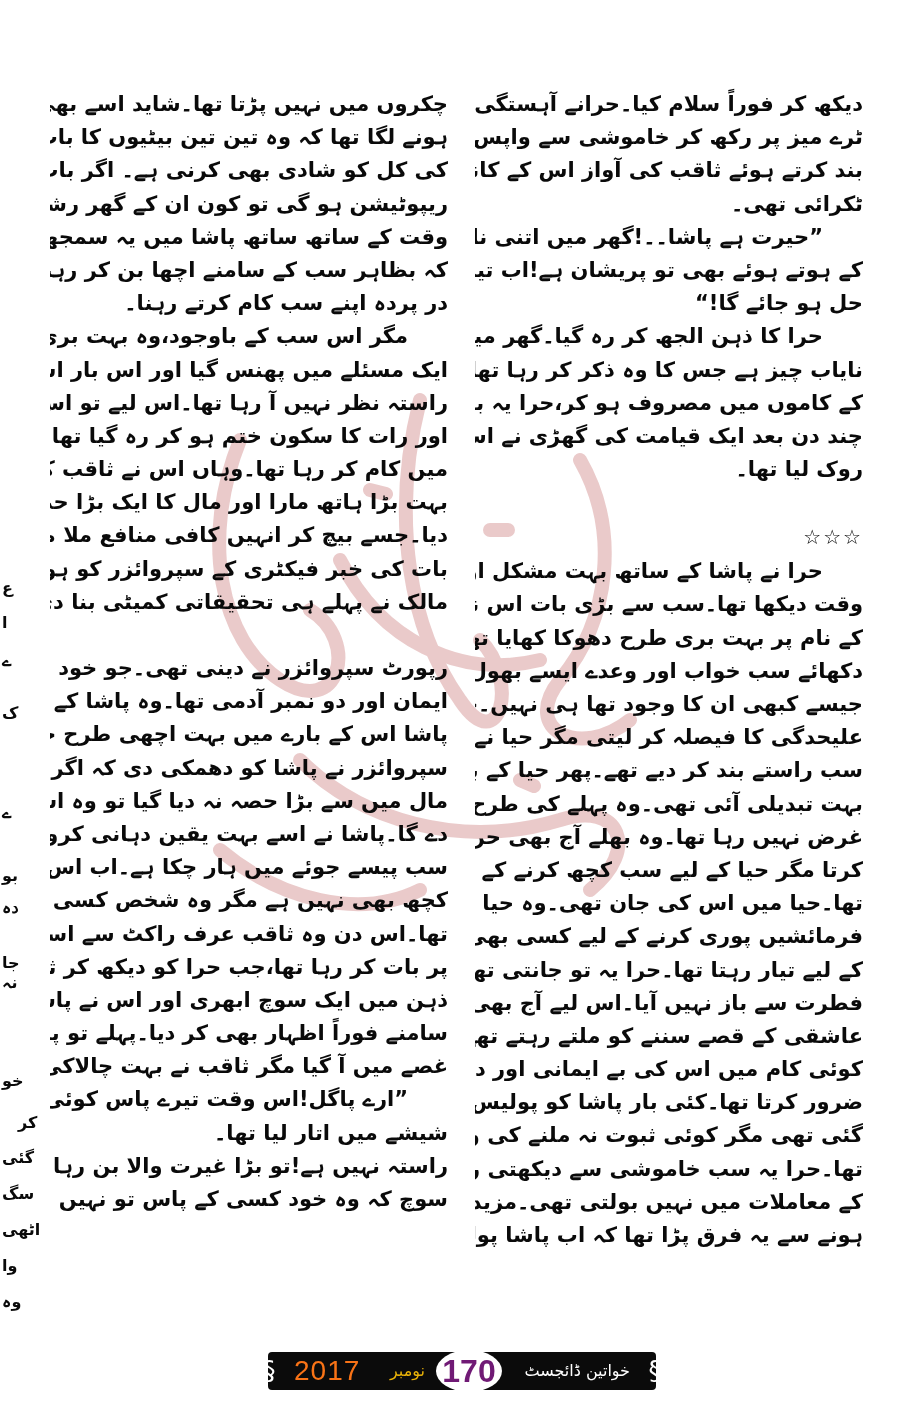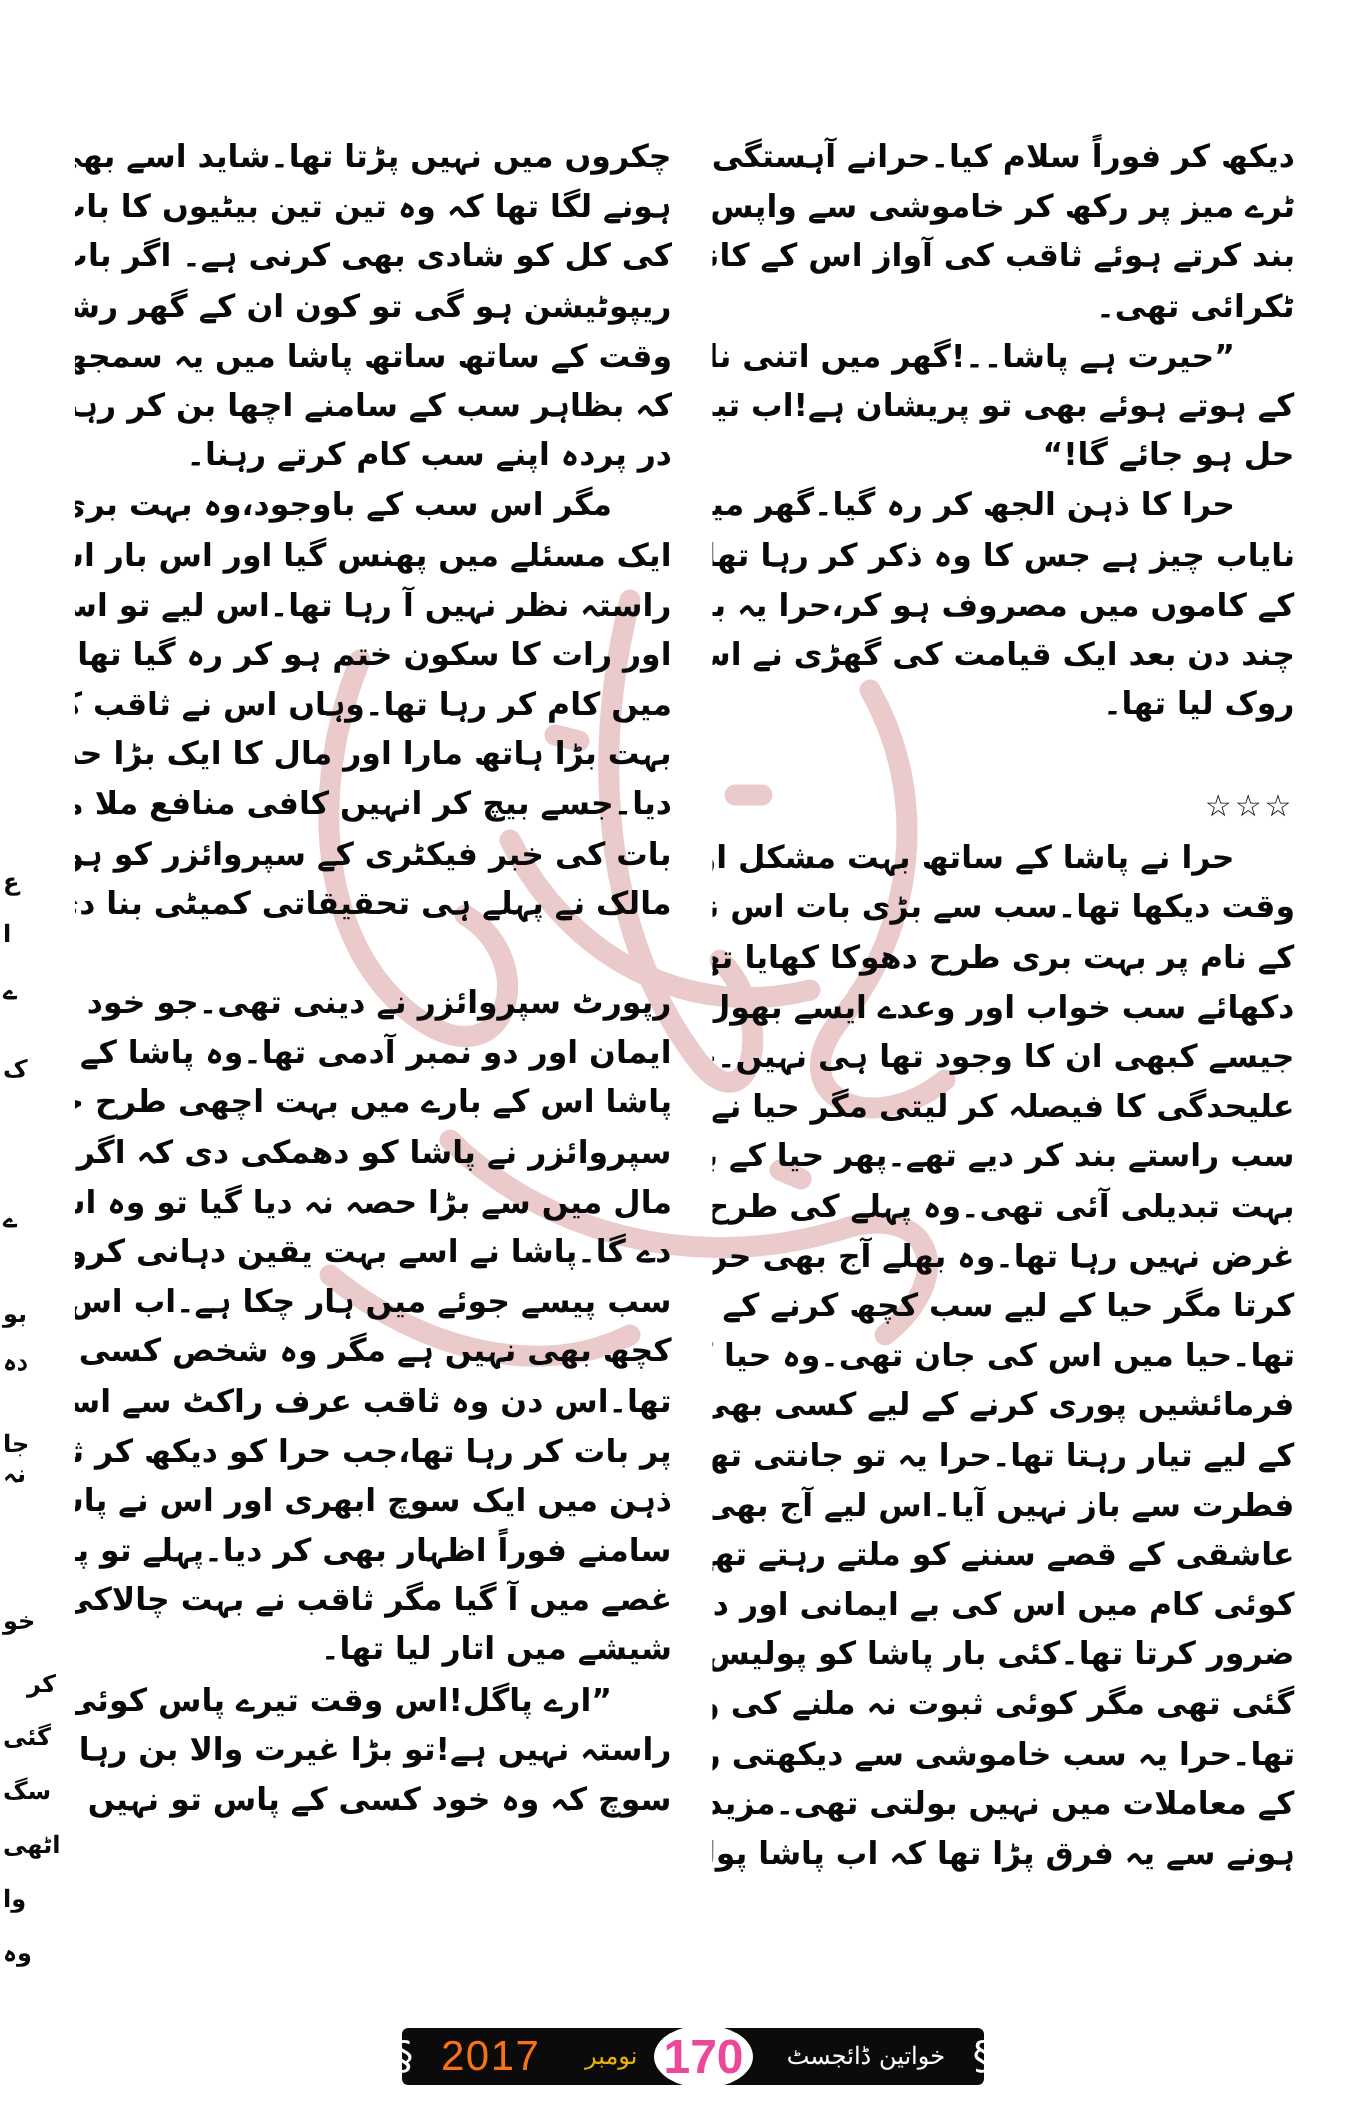--- a/index.html
+++ b/index.html
@@ -34,21 +34,21 @@
     position: absolute; left: 268px; top: 1352px; width: 388px; height: 38px;
     background: #0b0b0b; border-radius: 4px; display: flex; align-items: center;
   }
   .footer .ornament { position: absolute; top: 4px; width: 14px; height: 30px; color: #ffffff; font-size: 26px; line-height: 30px; text-align: center; }
   .footer .orn-l { left: -6px; }
   .footer .orn-r { right: -6px; }
   .footer .year { position: absolute; left: 26px; top: 3px; color: #f97316; font-family: "Liberation Sans", sans-serif; font-size: 28px; line-height: 32px; letter-spacing: 1px; }
   .footer .month { position: absolute; left: 122px; top: 5px; color: #eab308; font-size: 16px; line-height: 28px; direction: rtl; }
   .footer .pagenum {
     position: absolute; left: 168px; top: -2px; width: 66px; height: 42px; border-radius: 50%;
-    background: #ffffff; color: #ec4899; font-family: "Liberation Sans", sans-serif; font-weight: bold;
+    background: #ffffff; color: #701a75; font-family: "Liberation Sans", sans-serif; font-weight: bold;
     font-size: 32px; line-height: 42px; text-align: center;
   }
   .footer .magazine { position: absolute; right: 26px; top: 4px; color: #ffffff; font-size: 16px; line-height: 30px; direction: rtl; }
 </style>
 </head>
 <body>
 
 <div class="page">
 
   <svg class="watermark" viewBox="0 0 560 560">
@@ -143,22 +143,22 @@
       <span class="line">سپروائزر نے پاشا کو دھمکی دی کہ اگر اسے بیچے گئے</span>
       <span class="line">مال میں سے بڑا حصہ نہ دیا گیا تو وہ اسے جیل بھجوا</span>
       <span class="line">دے گا۔پاشا نے اسے بہت یقین دہانی کروائی کہ وہ</span>
       <span class="line">سب پیسے جوئے میں ہار چکا ہے۔اب اس کے پاس</span>
       <span class="line">کچھ بھی نہیں ہے مگر وہ شخص کسی طرح بھی نہیں مان رہا</span>
       <span class="line">تھا۔اس دن وہ ثاقب عرف راکٹ سے اسی موضوع</span>
       <span class="line">پر بات کر رہا تھا،جب حرا کو دیکھ کر ثاقب کے شیطانی</span>
       <span class="line">ذہن میں ایک سوچ ابھری اور اس نے پاشا کے</span>
       <span class="line">سامنے فوراً اظہار بھی کر دیا۔پہلے تو پاشا یہ بات سن کر</span>
       <span class="line">غصے میں آ گیا مگر ثاقب نے بہت چالاکی سے اسے</span>
+      <span class="line indent">”ارے پاگل!اس وقت تیرے پاس کوئی</span>
       <span class="line short">شیشے میں اتار لیا تھا۔</span>
-      <span class="line indent">”ارے پاگل!اس وقت تیرے پاس کوئی</span>
       <span class="line">راستہ نہیں ہے!تو بڑا غیرت والا بن رہا ہے۔مگر یہ تو</span>
       <span class="line">سوچ کہ وہ خود کسی کے پاس تو نہیں جا رہی نا!تیری</span>
     </div>
 
   <div class="footer">
     <span class="ornament orn-l">§</span>
     <span class="year">2017</span>
     <span class="month">نومبر</span>
     <span class="pagenum">170</span>
     <span class="magazine">خواتین ڈائجسٹ</span>

